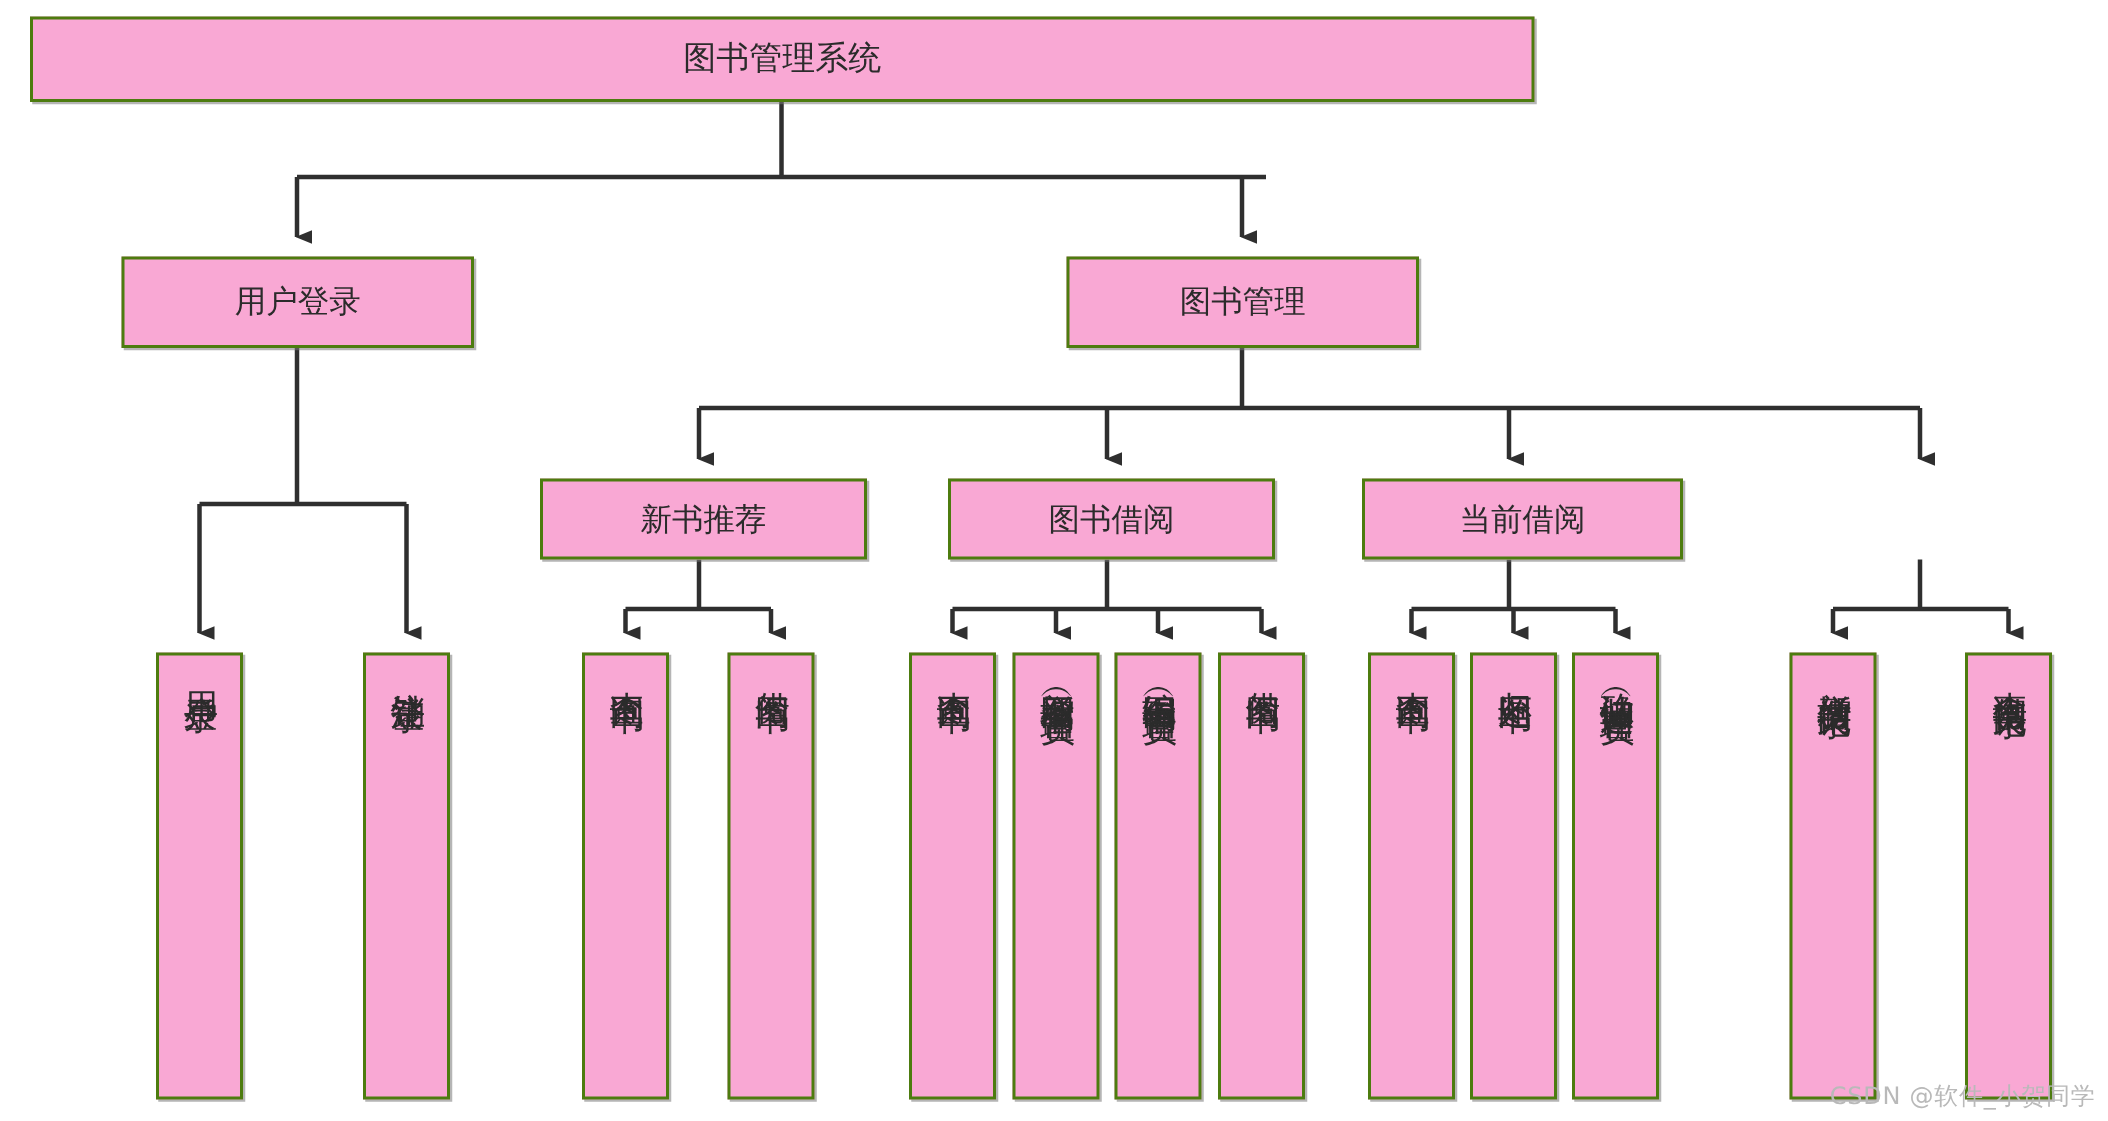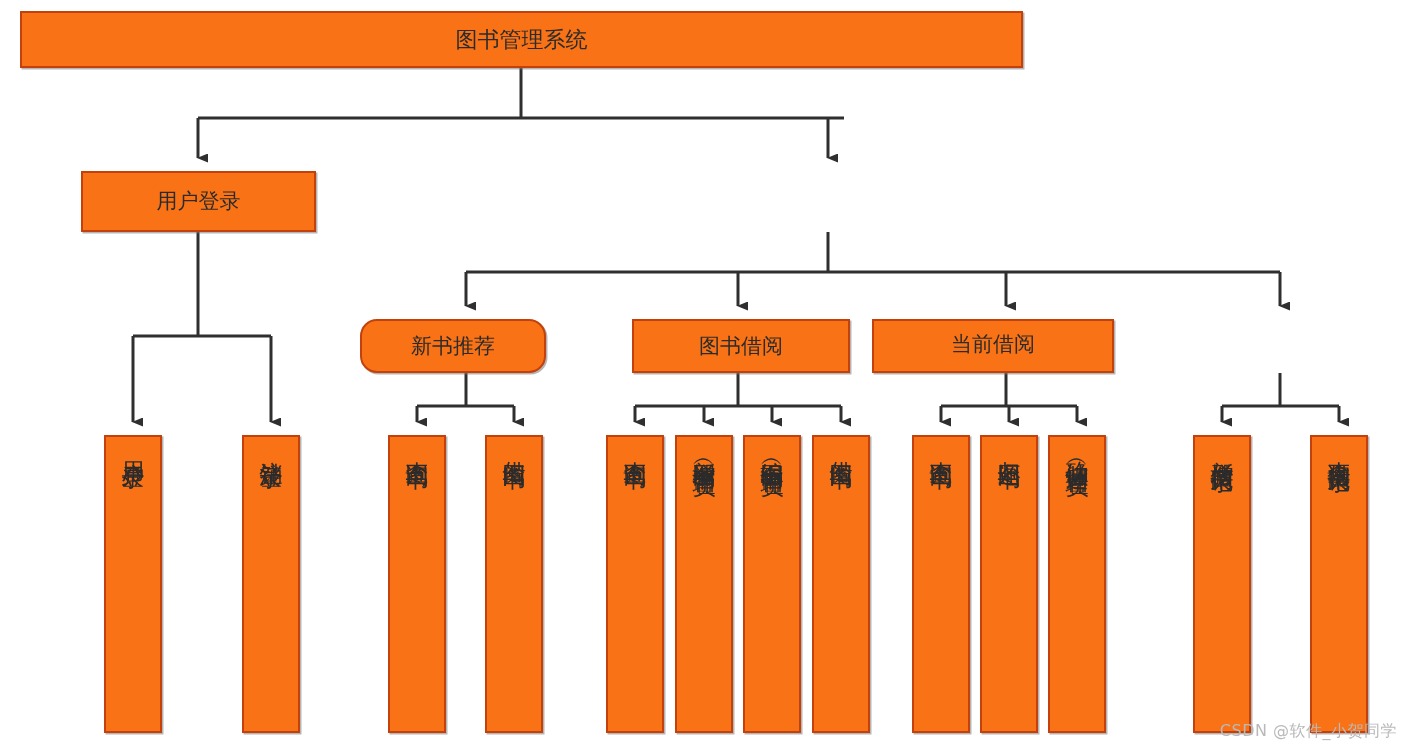--- a/index.html
+++ b/index.html
@@ -22,22 +22,22 @@
     position: absolute;
     left: 0;
     top: 0;
     width: 1405px;
     height: 747px;
     pointer-events: none;
   }
   .node {
     position: absolute;
     box-sizing: border-box;
-    background: #f97316;
-    border: 2px solid #c2410c;
+    background: #f9a8d4;
+    border: 2px solid #4d7c0f;
     box-shadow: 1.5px 1.5px 0 0 rgba(120,120,120,0.55);
     display: flex;
     align-items: center;
     justify-content: center;
     color: #2b2b2b;
     z-index: 2;
   }
   .node .node-label {
     display: block;
     text-align: center;
@@ -134,28 +134,31 @@
     </g>
   </svg>
 
   <div class="node node-root" style="left:20px; top:11px; width:1003px; height:57px;">
     <span class="node-label">图书管理系统</span>
   </div>
 
   <div class="node node-l1" style="left:81px; top:171px; width:235px; height:61px;">
     <span class="node-label">用户登录</span>
   </div>
-
-  <div class="node node-l2" style="left:360px; top:319px; width:186px; height:54px;border-radius:17px;">
+  <div class="node node-l1" style="left:711px; top:171px; width:235px; height:61px;">
+    <span class="node-label">图书管理</span>
+  </div>
+
+  <div class="node node-l2" style="left:360px; top:319px; width:218px; height:54px;">
     <span class="node-label">新书推荐</span>
   </div>
   <div class="node node-l2" style="left:632px; top:319px; width:218px; height:54px;">
     <span class="node-label">图书借阅</span>
   </div>
-  <div class="node node-l2" style="left:872px; top:319px; width:242px; height:54px;font-family:Liberation Mono, monospace;">
+  <div class="node node-l2" style="left:908px; top:319px; width:214px; height:54px;">
     <span class="node-label">当前借阅</span>
   </div>
 
   <div class="node node-leaf" style="left:104px; top:435px; width:58px; height:298px;">
     <span class="node-label">用户登录</span>
   </div>
   <div class="node node-leaf" style="left:242px; top:435px; width:58px; height:298px;">
     <span class="node-label">注销登录</span>
   </div>
 

